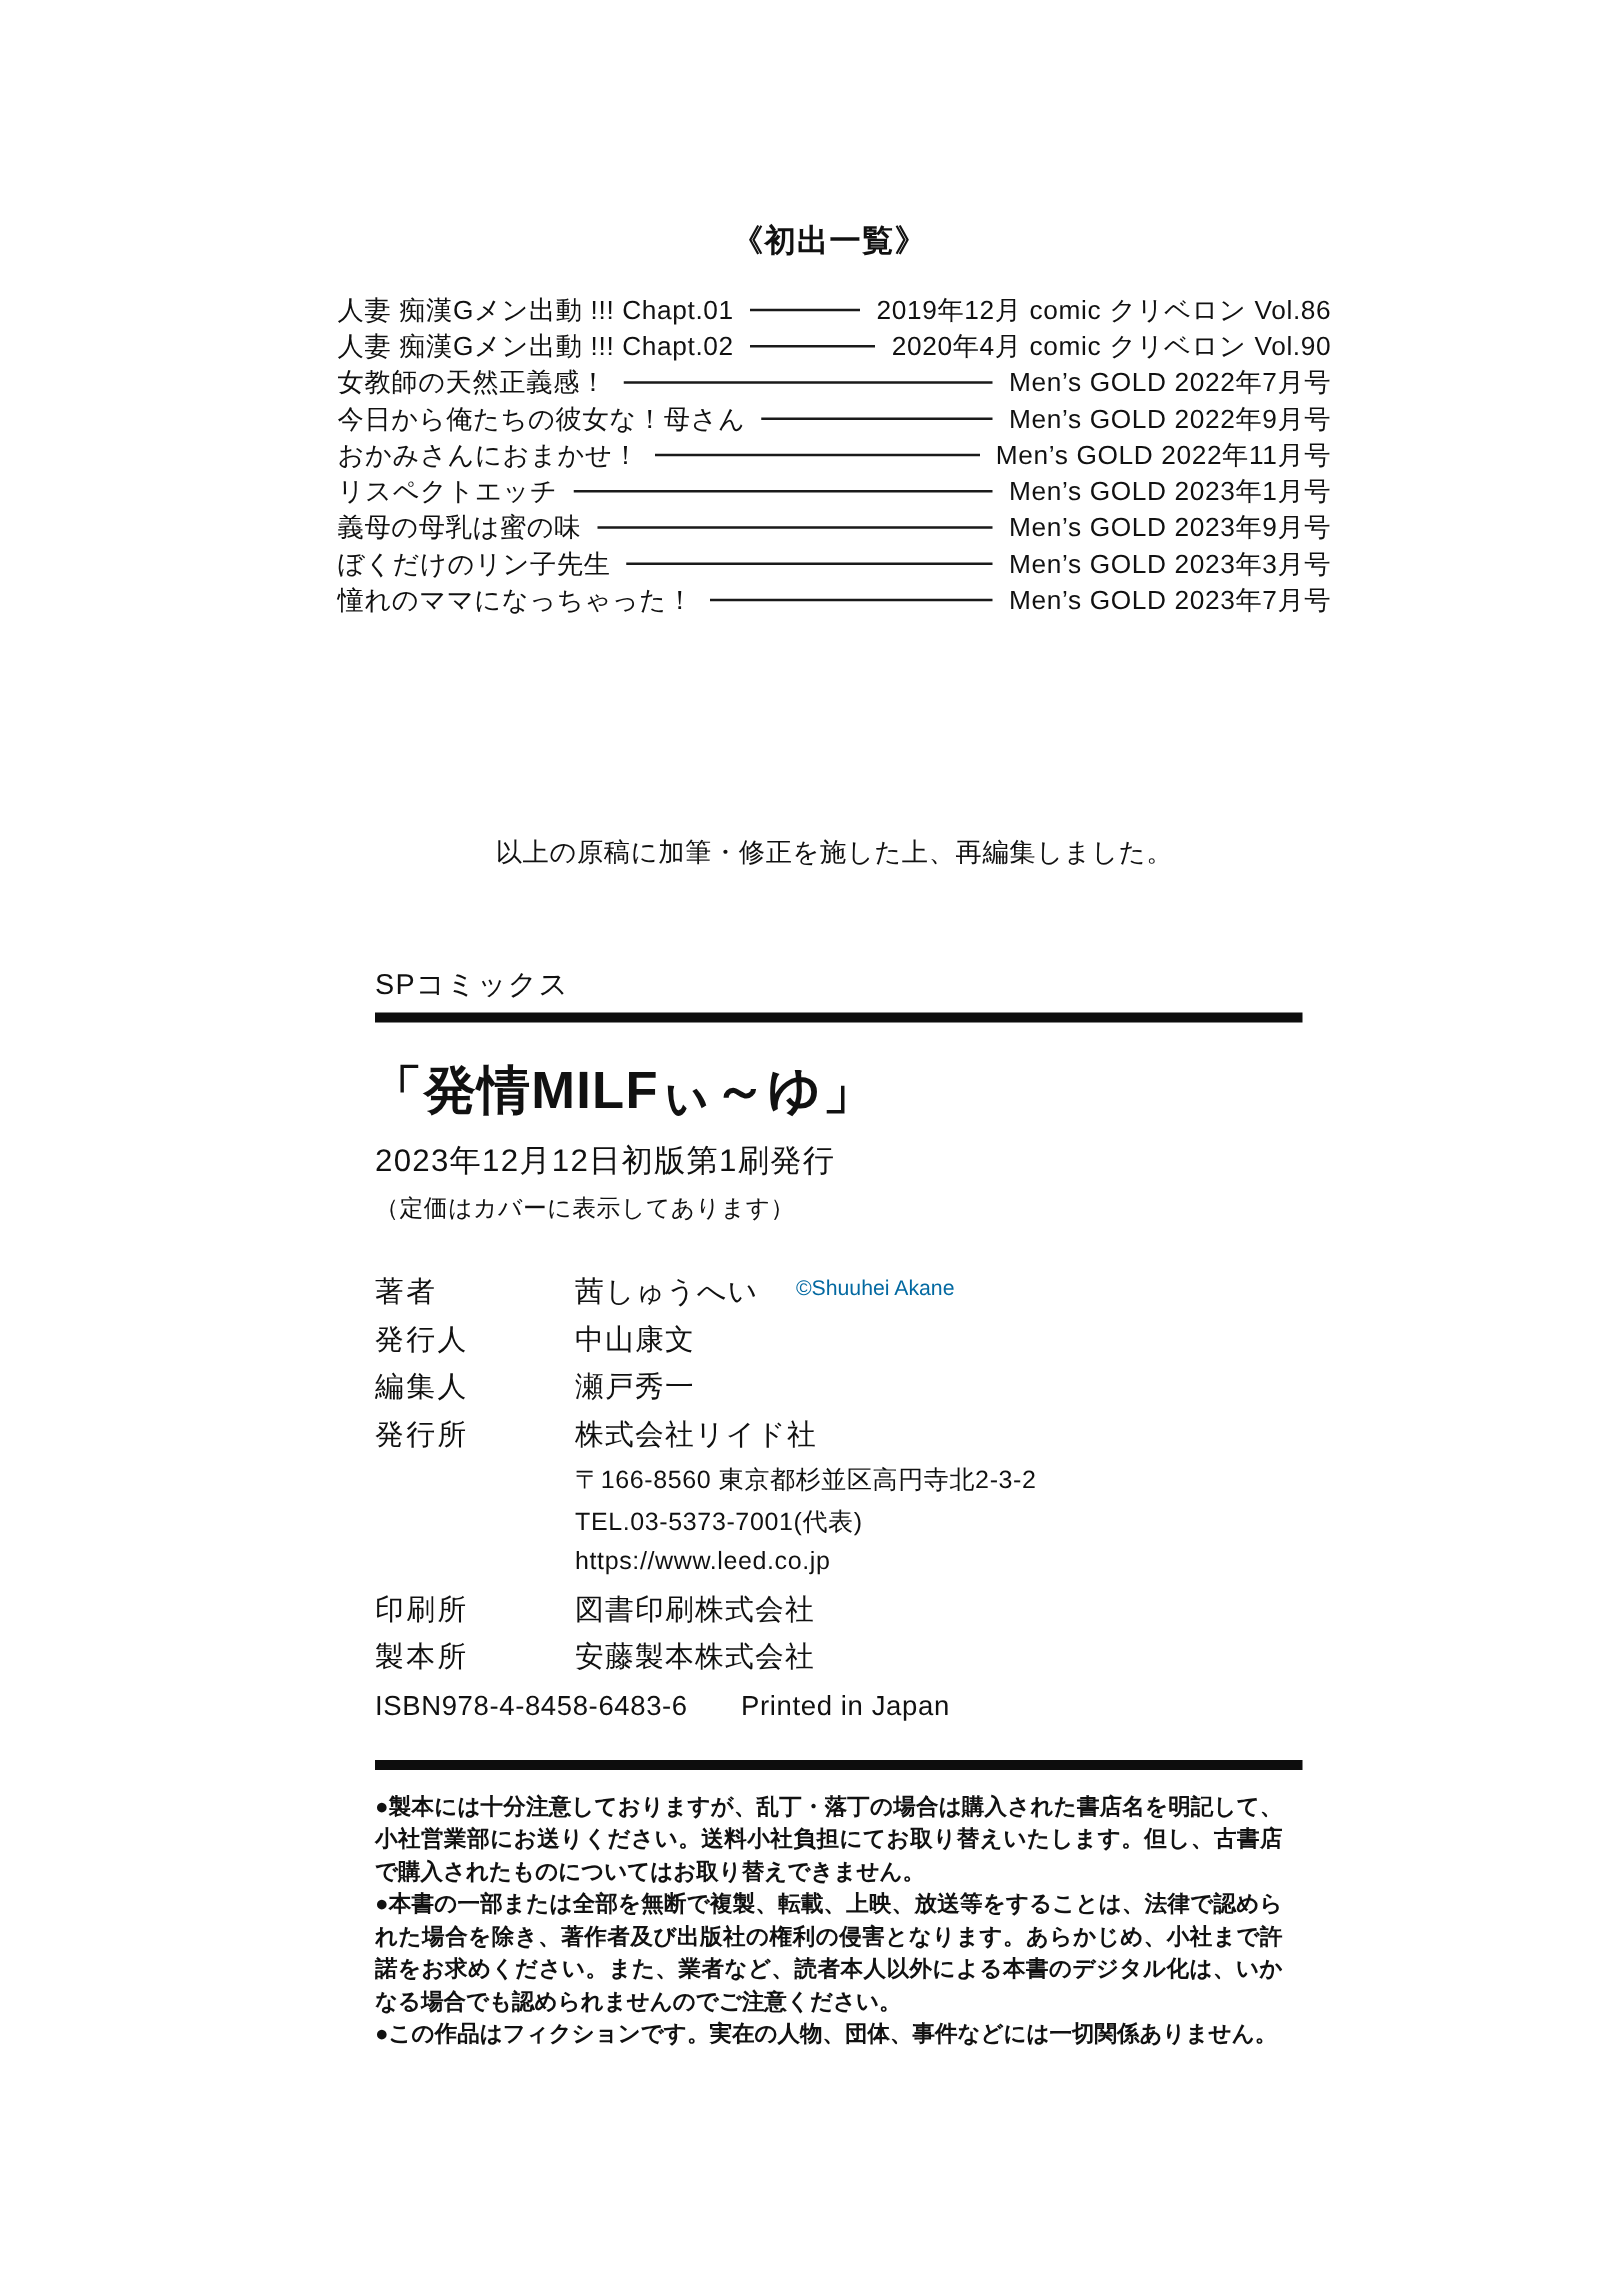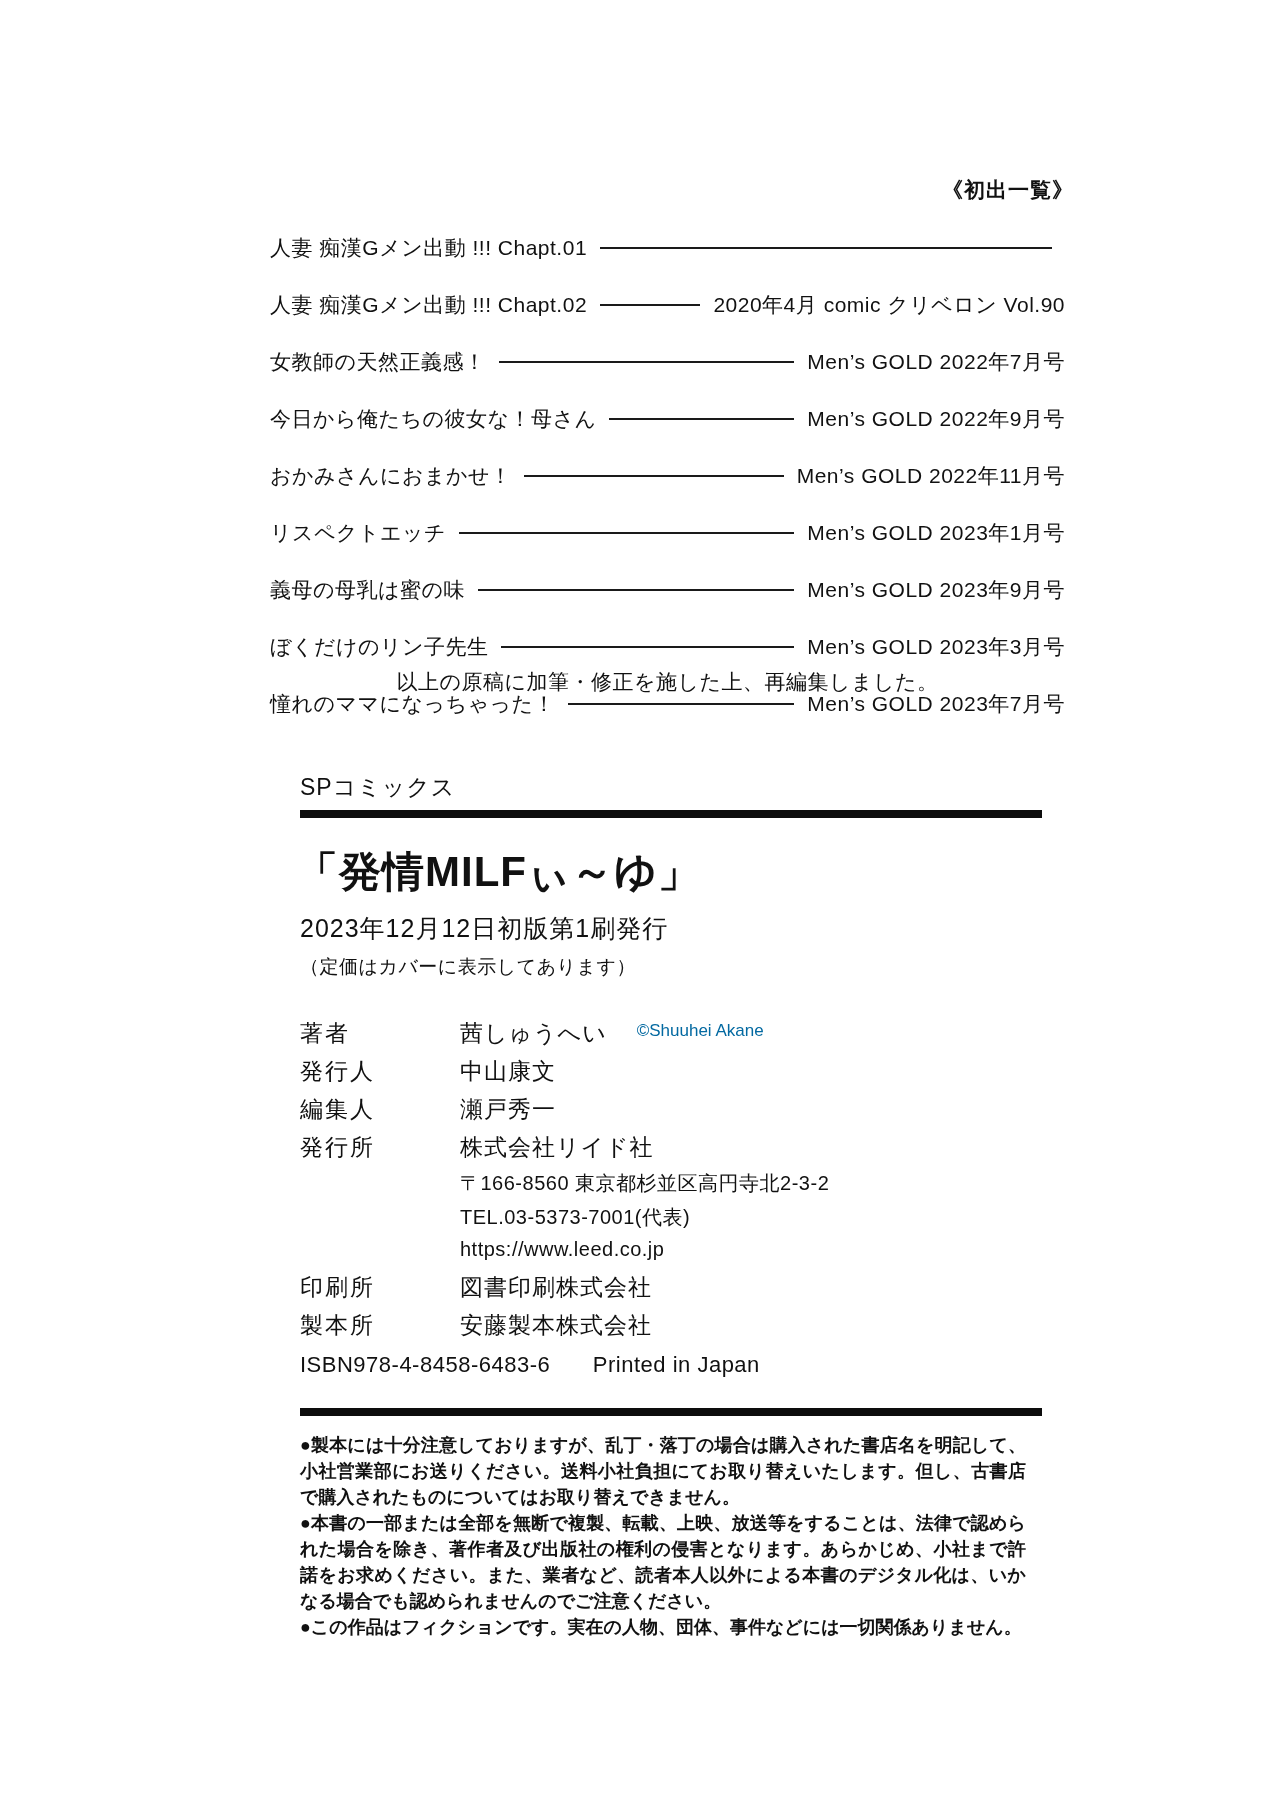--- a/index.html
+++ b/index.html
@@ -7,26 +7,26 @@
     position:relative;
     width:1280px;height:1816px;
     background:#ffffff;
     margin:0 auto;
     font-family:"Liberation Sans","DejaVu Sans",sans-serif;
     color:#111;
     overflow:hidden;
   }
   
   .list-title{
-    position:absolute;top:176px;left:279px;width:795px;
-    text-align:right;font-size:21px;font-weight:bold;letter-spacing:1px;
+    position:absolute;top:176px;left:266px;width:795px;
+    text-align:center;font-size:25px;font-weight:bold;letter-spacing:1px;
   }
   .entries{
     position:absolute;top:236px;left:270px;width:795px;
-    display:flex;flex-direction:column;gap:33px;
+    display:flex;flex-direction:column;gap:5px;
   }
   .entry{display:flex;align-items:center;height:24px;font-size:21px;white-space:nowrap;}
   .entry .work{flex:0 0 auto;letter-spacing:0.5px;}
   .entry .rule{flex:1 1 auto;height:2px;background:#1a1a1a;margin:0 13px;min-width:40px;}
   .entry .source{flex:0 0 auto;letter-spacing:0.5px;}
   .list-note{
     position:absolute;top:668px;left:270px;width:795px;
     text-align:center;font-size:21px;letter-spacing:0.5px;
   }
   
@@ -62,20 +62,21 @@
 <body>
 
 <div class="page">
 
   <div class="list-title">《初出一覧》</div>
 
   <div class="entries">
     <div class="entry">
       <span class="work">人妻 痴漢Gメン出動 !!! Chapt.01</span>
       <span class="rule"></span>
+      <span class="source">2019年12月 comic クリベロン Vol.86</span>
     </div>
     <div class="entry">
       <span class="work">人妻 痴漢Gメン出動 !!! Chapt.02</span>
       <span class="rule"></span>
       <span class="source">2020年4月 comic クリベロン Vol.90</span>
     </div>
     <div class="entry">
       <span class="work">女教師の天然正義感！</span>
       <span class="rule"></span>
       <span class="source">Men’s GOLD 2022年7月号</span>

